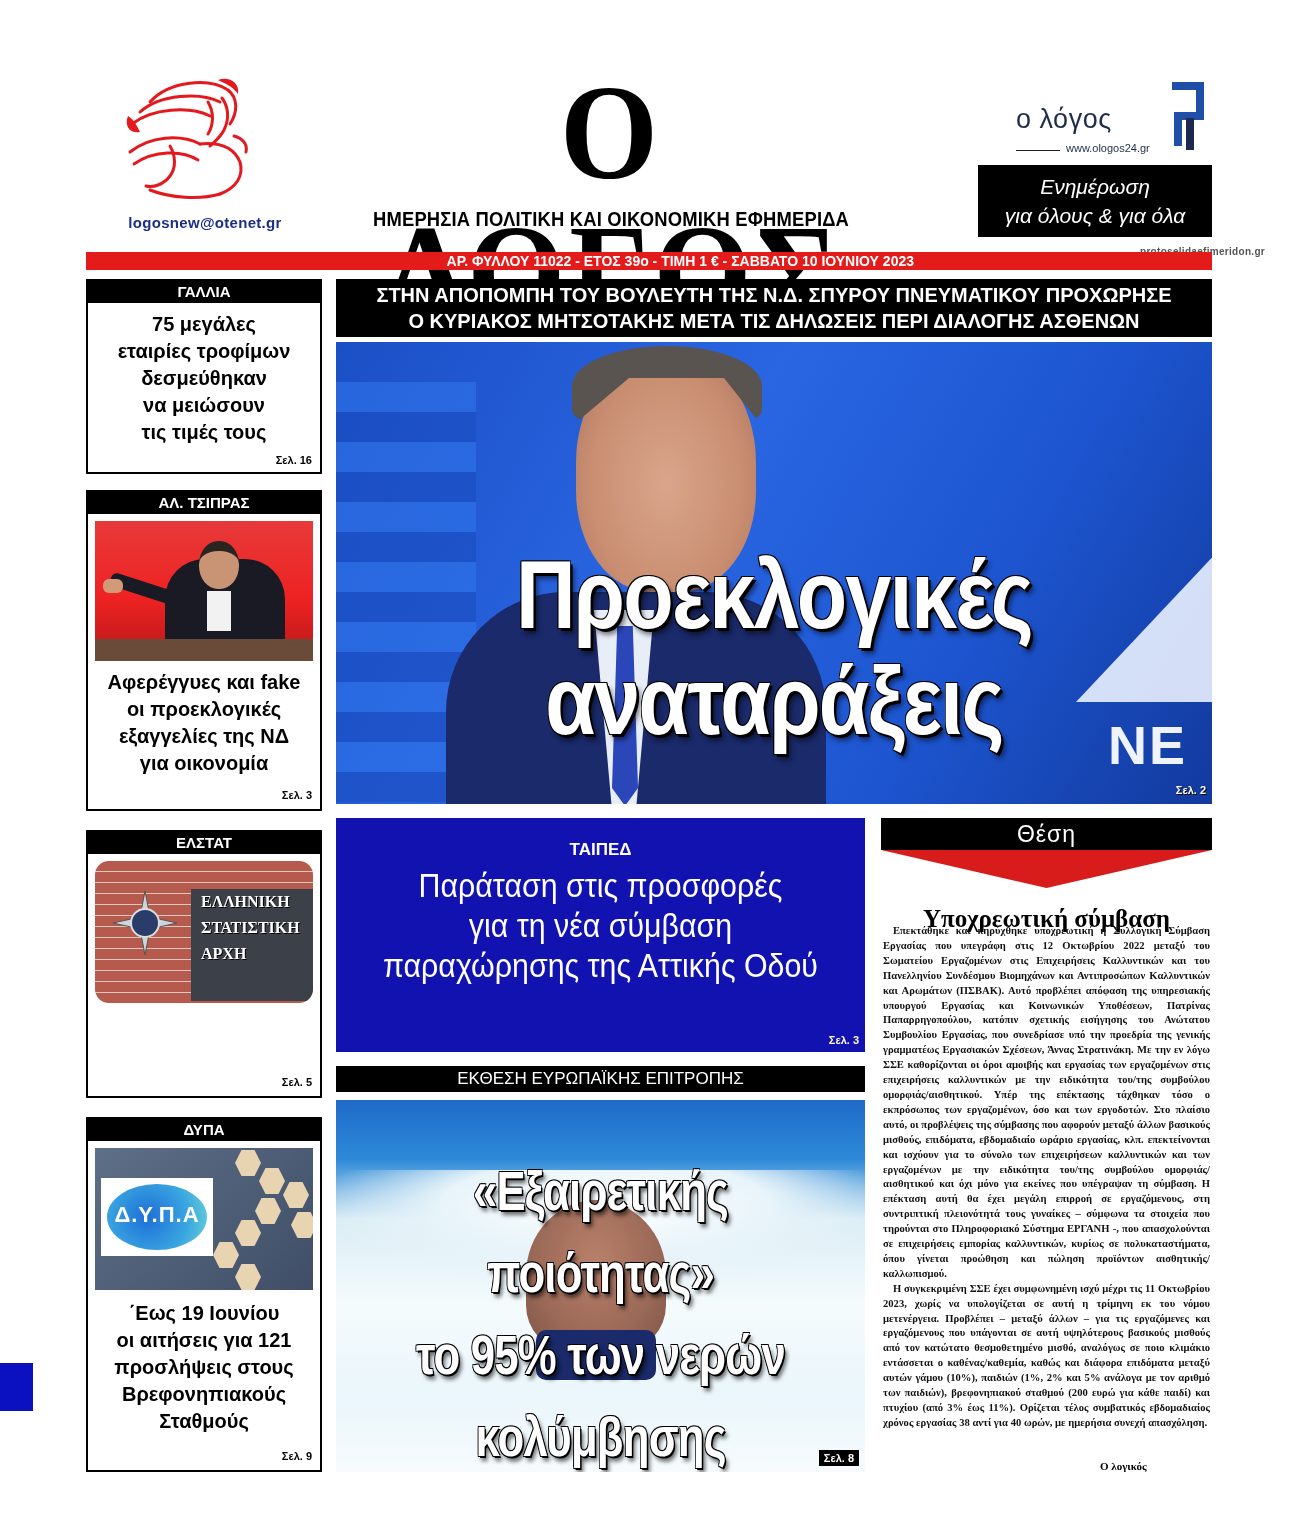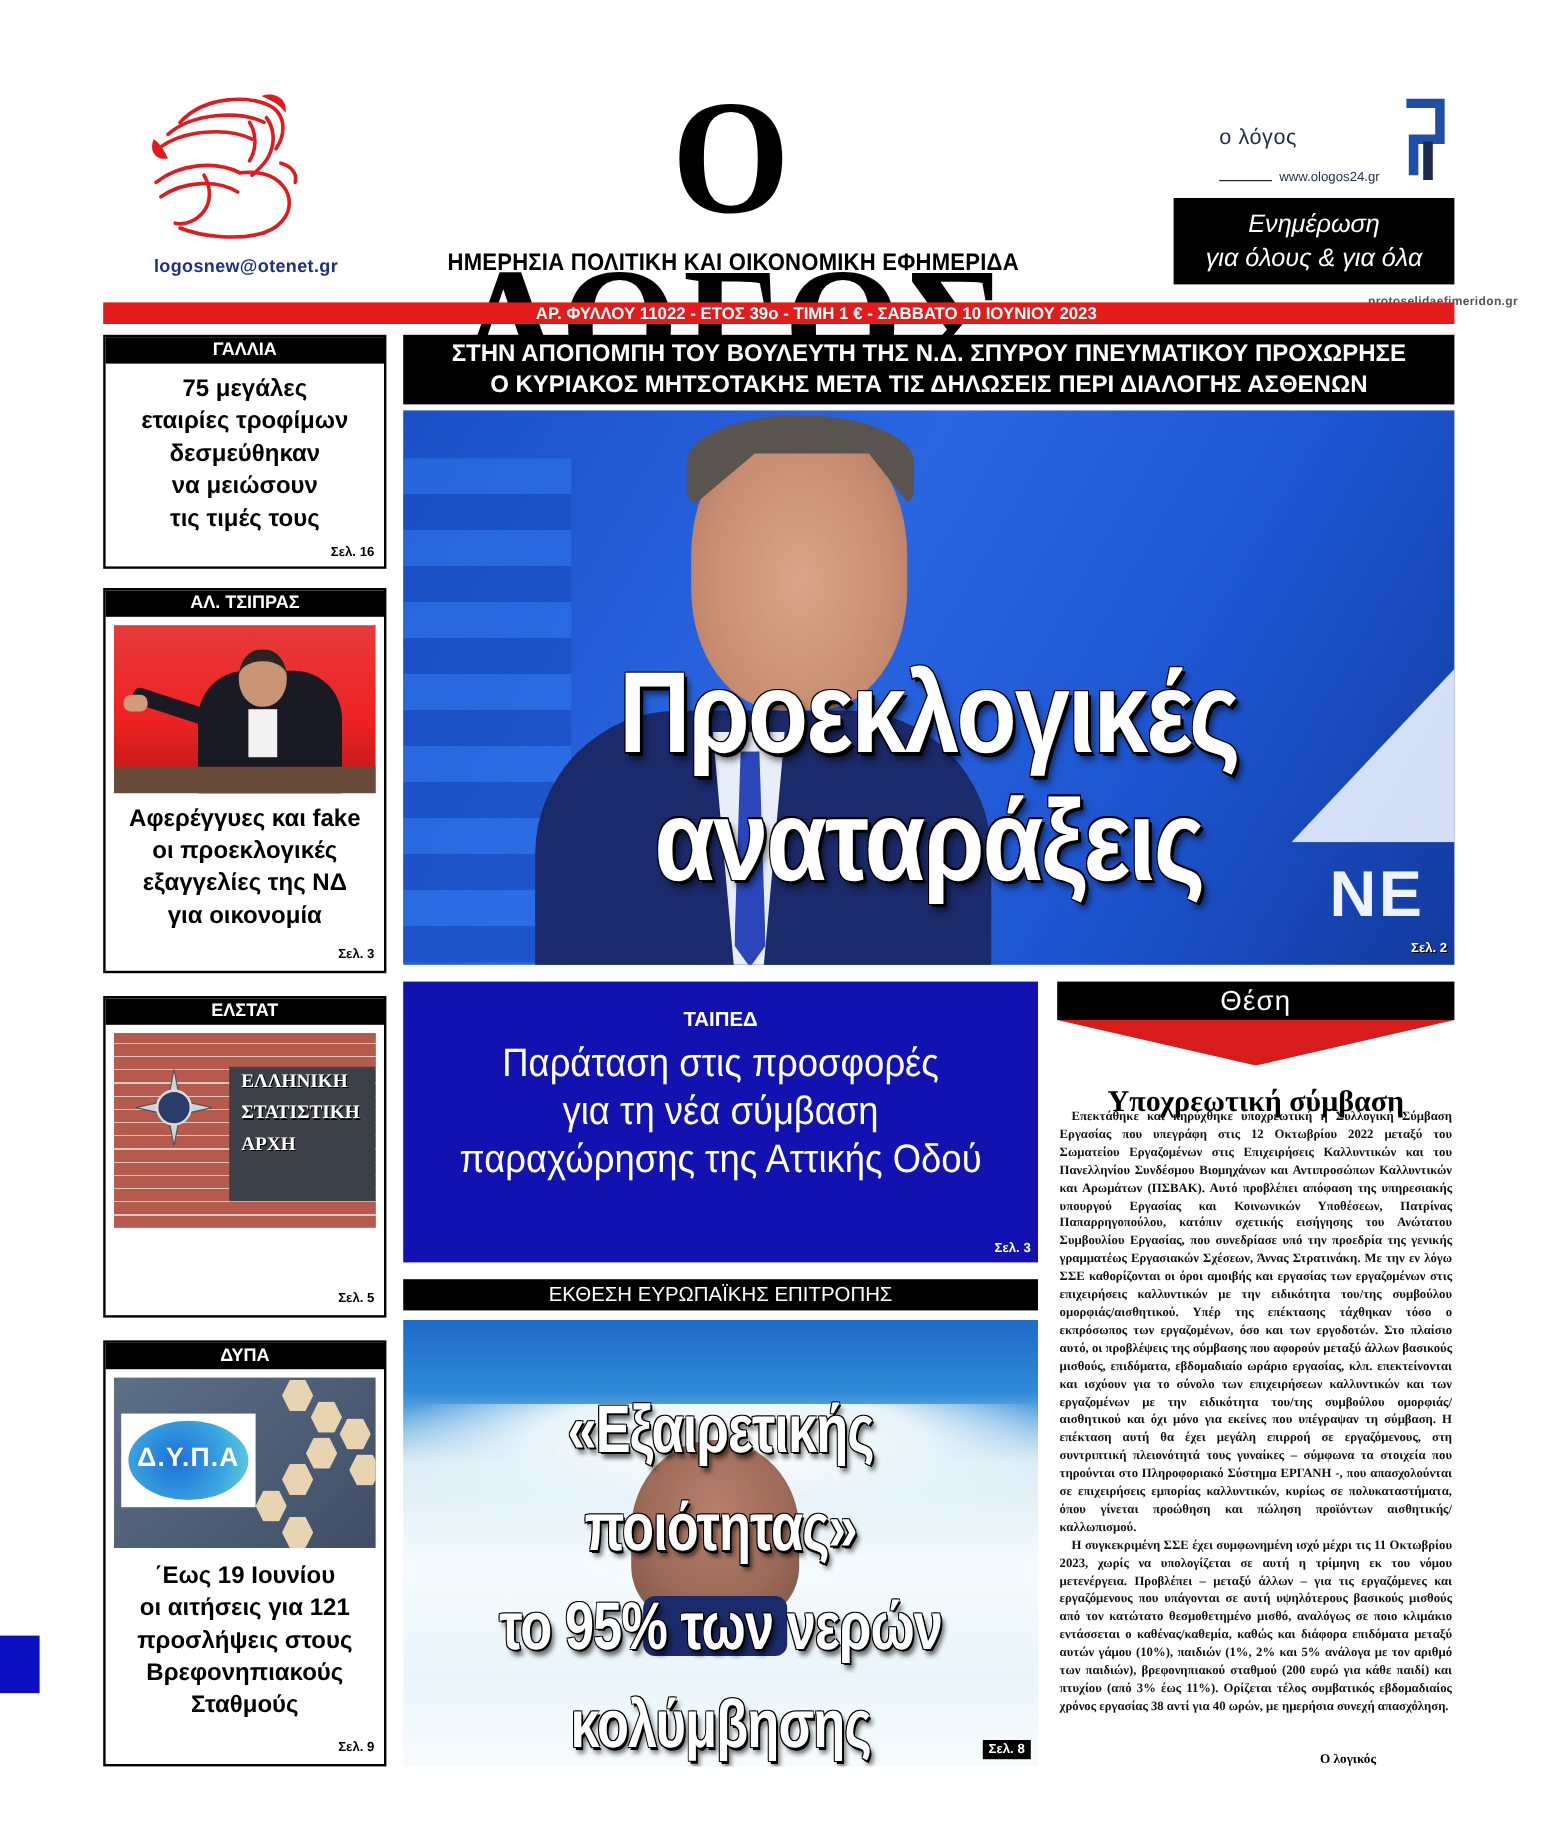--- a/index.html
+++ b/index.html
@@ -9,21 +9,21 @@
   .abs { position: absolute; }
 
   
   .emblem { left: 110px; top: 72px; width: 150px; height: 135px; }
   .email { left: 100px; top: 214px; width: 210px; text-align: center; color: #1a2f8a; font-size: 15px; font-weight: bold; letter-spacing: 0.3px; }
 
   .title { left: 322px; top: 62px; width: 578px; text-align: center; font-family: "Liberation Serif", serif; font-weight: bold; font-size: 126px; line-height: 130px; letter-spacing: 4px; transform: scaleY(1.08); transform-origin: top center; }
   .subtitle { left: 322px; top: 208px; width: 578px; text-align: center; font-size: 20px; font-weight: bold; letter-spacing: 0.2px; transform: scaleX(0.92); transform-origin: center; }
 
   .web-logo { left: 1008px; top: 82px; width: 200px; height: 75px; }
-  .web-logo .word { position: absolute; left: 8px; top: 22px; font-size: 18px; color: #1f2d4a; letter-spacing: 0.5px; }
+  .web-logo .word { position: absolute; left: 8px; top: 22px; font-size: 27px; color: #1f2d4a; letter-spacing: 0.5px; }
   .web-logo .mark { position: absolute; left: 160px; top: 0px; width: 36px; height: 70px; }
   .web-logo .line { position: absolute; left: 8px; top: 68px; width: 44px; height: 1px; background: #222; }
   .web-logo .url { position: absolute; left: 58px; top: 60px; font-size: 11px; color: #1f2d4a; }
   .slogan-box { left: 978px; top: 165px; width: 234px; height: 72px; background: #000; color: #fff; text-align: center; font-style: italic; font-size: 21px; line-height: 29px; padding-top: 7px; }
 
   .watermark { left: 1140px; top: 246px; font-size: 10px; font-weight: bold; color: #555; letter-spacing: 0.3px; }
 
   .redbar { left: 86px; top: 252px; width: 1126px; height: 18px; background: #e31b1b; }
   .redbar-text { position: absolute; right: 298px; top: 0; color: #fff; font-weight: bold; font-size: 14px; line-height: 18px; white-space: nowrap; }
 
@@ -171,21 +171,21 @@
     <div>Αφερέγγυες και fake</div>
     <div>οι προεκλογικές</div>
     <div>εξαγγελίες της ΝΔ</div>
     <div>για οικονομία</div>
   </div>
   <span class="page-ref" style="bottom:8px;">Σελ. 3</span>
 </div>
 
 <div class="side-box" style="top:830px;height:268px;">
   <div class="side-head">ΕΛΣΤΑΤ</div>
-  <div class="side-img img-elstat" style="height:162px;">
+  <div class="side-img img-elstat" style="height:142px;border-radius:14px;">
     <svg class="star" viewBox="0 0 64 64">
       <polygon points="32,0 37,26 64,32 37,38 32,64 27,38 0,32 27,26" fill="#cfd3da" stroke="#555" stroke-width="1"></polygon>
       <circle cx="32" cy="32" r="14" fill="#2a3c6a" stroke="#ddd" stroke-width="2"></circle>
     </svg>
     <div class="sign">
       <span>ΕΛΛΗΝΙΚΗ</span>
       <span>ΣΤΑΤΙΣΤΙΚΗ</span>
       <span>ΑΡΧΗ</span>
     </div>
   </div>

